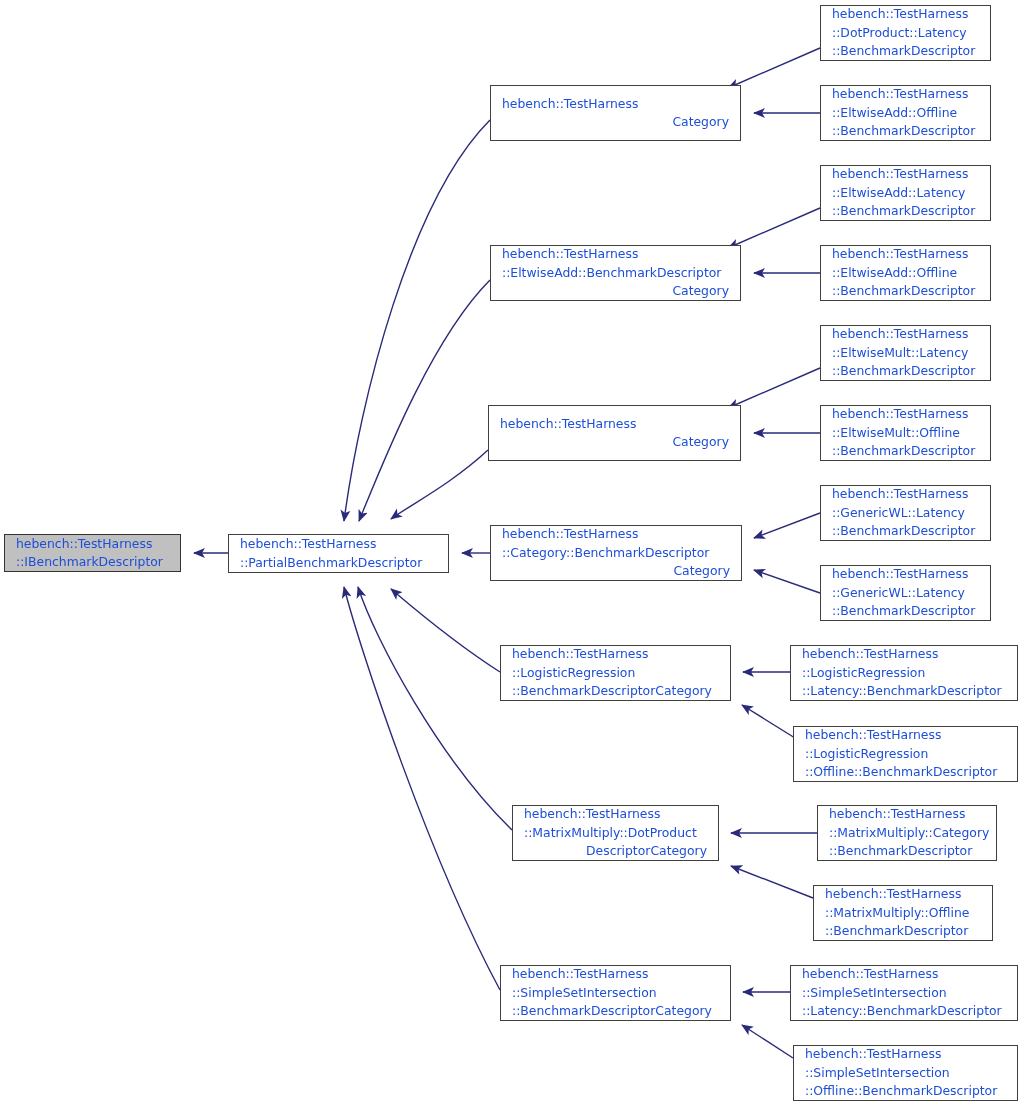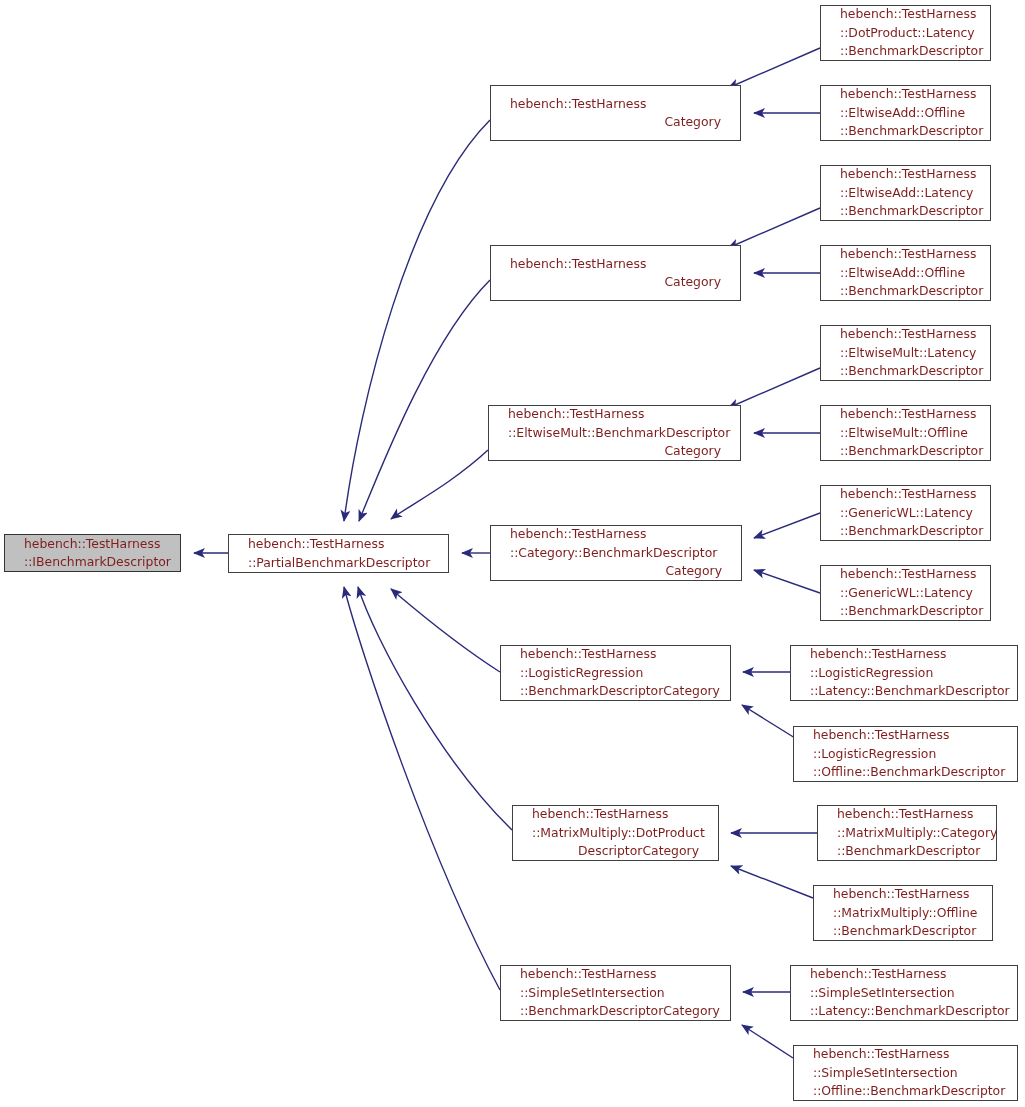--- a/index.html
+++ b/index.html
@@ -21,24 +21,24 @@
     top: 0;
     width: 1025px;
     height: 1107px;
     pointer-events: none;
   }
   .node {
     position: absolute;
     box-sizing: border-box;
     border: 1px solid #404040;
     background: #ffffff;
-    color: #7f1d1d;
+    color: #1d4ed8;
     font-size: 12.4px;
     line-height: 18.4px;
-    padding: 12px;
+    padding: 4px;
     display: flex;
     flex-direction: column;
     justify-content: center;
     white-space: nowrap;
     z-index: 2;
   }
   .node.root {
     background: #c0c0c0;
     border: 1px solid #333333;
   }
@@ -115,36 +115,36 @@
     <span class="ln">::BenchmarkDescriptor</span>
   </div>
   <div class="node align-left" style="left:820px; top:85px; width:171px; height:56px;">
     <span class="ln">hebench::TestHarness</span>
     <span class="ln">::EltwiseAdd::Offline</span>
     <span class="ln">::BenchmarkDescriptor</span>
   </div>
 
   <div class="node align-left" style="left:490px; top:245px; width:251px; height:56px;">
     <span class="ln">hebench::TestHarness</span>
+    <span class="ln">::EltwiseAdd::BenchmarkDescriptor</span>
     <span class="ln c">Category</span>
   </div>
   <div class="node align-left" style="left:820px; top:165px; width:171px; height:56px;">
     <span class="ln">hebench::TestHarness</span>
     <span class="ln">::EltwiseAdd::Latency</span>
     <span class="ln">::BenchmarkDescriptor</span>
   </div>
   <div class="node align-left" style="left:820px; top:245px; width:171px; height:56px;">
     <span class="ln">hebench::TestHarness</span>
     <span class="ln">::EltwiseAdd::Offline</span>
     <span class="ln">::BenchmarkDescriptor</span>
   </div>
 
   <div class="node align-left" style="left:488px; top:405px; width:253px; height:56px;">
     <span class="ln">hebench::TestHarness</span>
-    <span class="ln">::EltwiseMult::BenchmarkDescriptor</span>
     <span class="ln c">Category</span>
   </div>
   <div class="node align-left" style="left:820px; top:325px; width:171px; height:56px;">
     <span class="ln">hebench::TestHarness</span>
     <span class="ln">::EltwiseMult::Latency</span>
     <span class="ln">::BenchmarkDescriptor</span>
   </div>
   <div class="node align-left" style="left:820px; top:405px; width:171px; height:56px;">
     <span class="ln">hebench::TestHarness</span>
     <span class="ln">::EltwiseMult::Offline</span>

